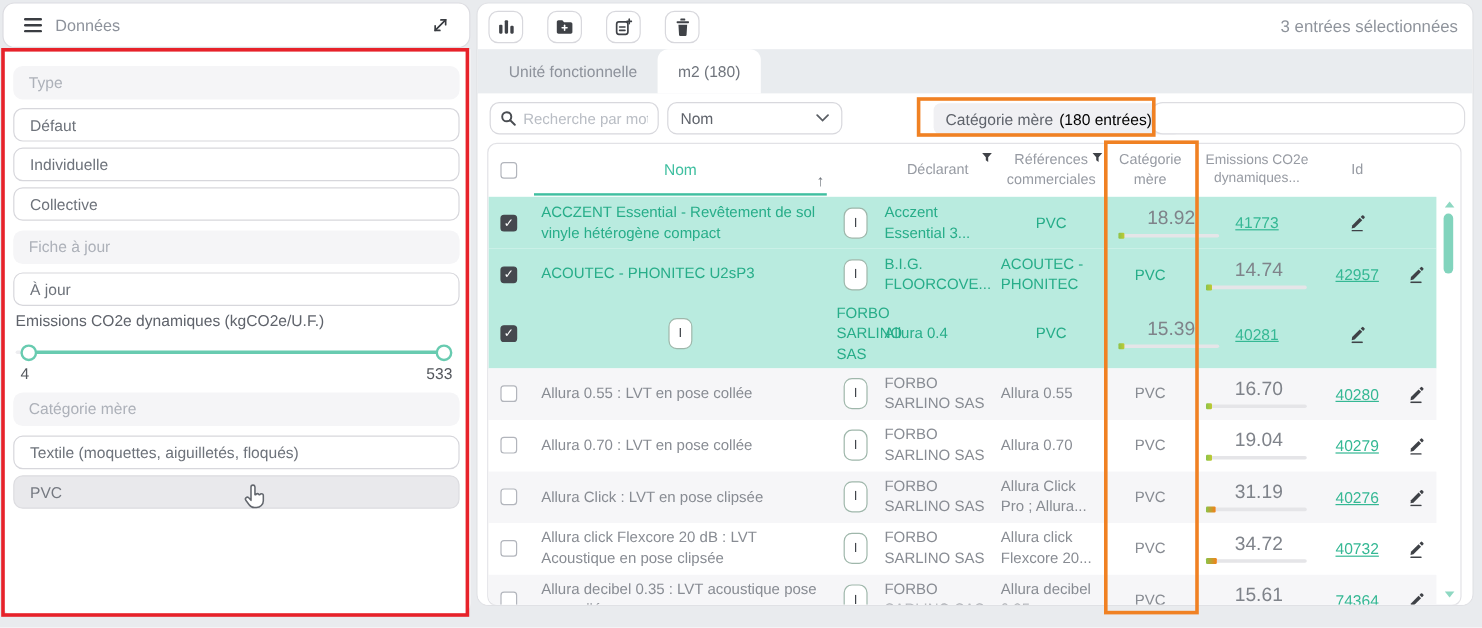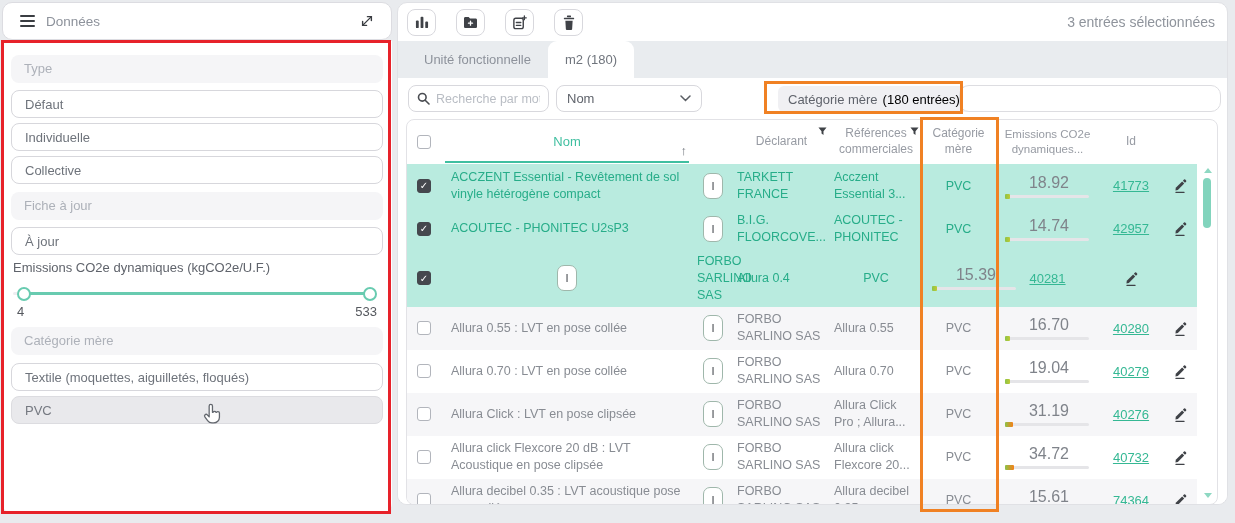--- a/index.html
+++ b/index.html
@@ -324,21 +324,20 @@
         </div>
 
         <div class="t-row selected">
           <div class="c-check">
               <span class="checkbox checked"></span>
             </div>
           <div class="c-name">ACCZENT Essential - Revêtement de sol vinyle hétérogène compact</div>
           <div class="c-info">
               <span class="info-btn">I</span>
             </div>
-          <div class="c-decl">TARKETT FRANCE</div>
           <div class="c-ref">Acczent Essential 3...</div>
           <div class="c-cat">PVC</div>
           <div class="c-emis">
               <div class="emis-inner">
                 <div class="emis-val">18.92</div>
                 <div class="emis-track">
                   <div class="emis-marker" style="width: 5px; background: linear-gradient(90deg, rgb(139, 195, 74), rgb(192, 202, 51));"></div>
                 </div>
               </div>
             </div>

